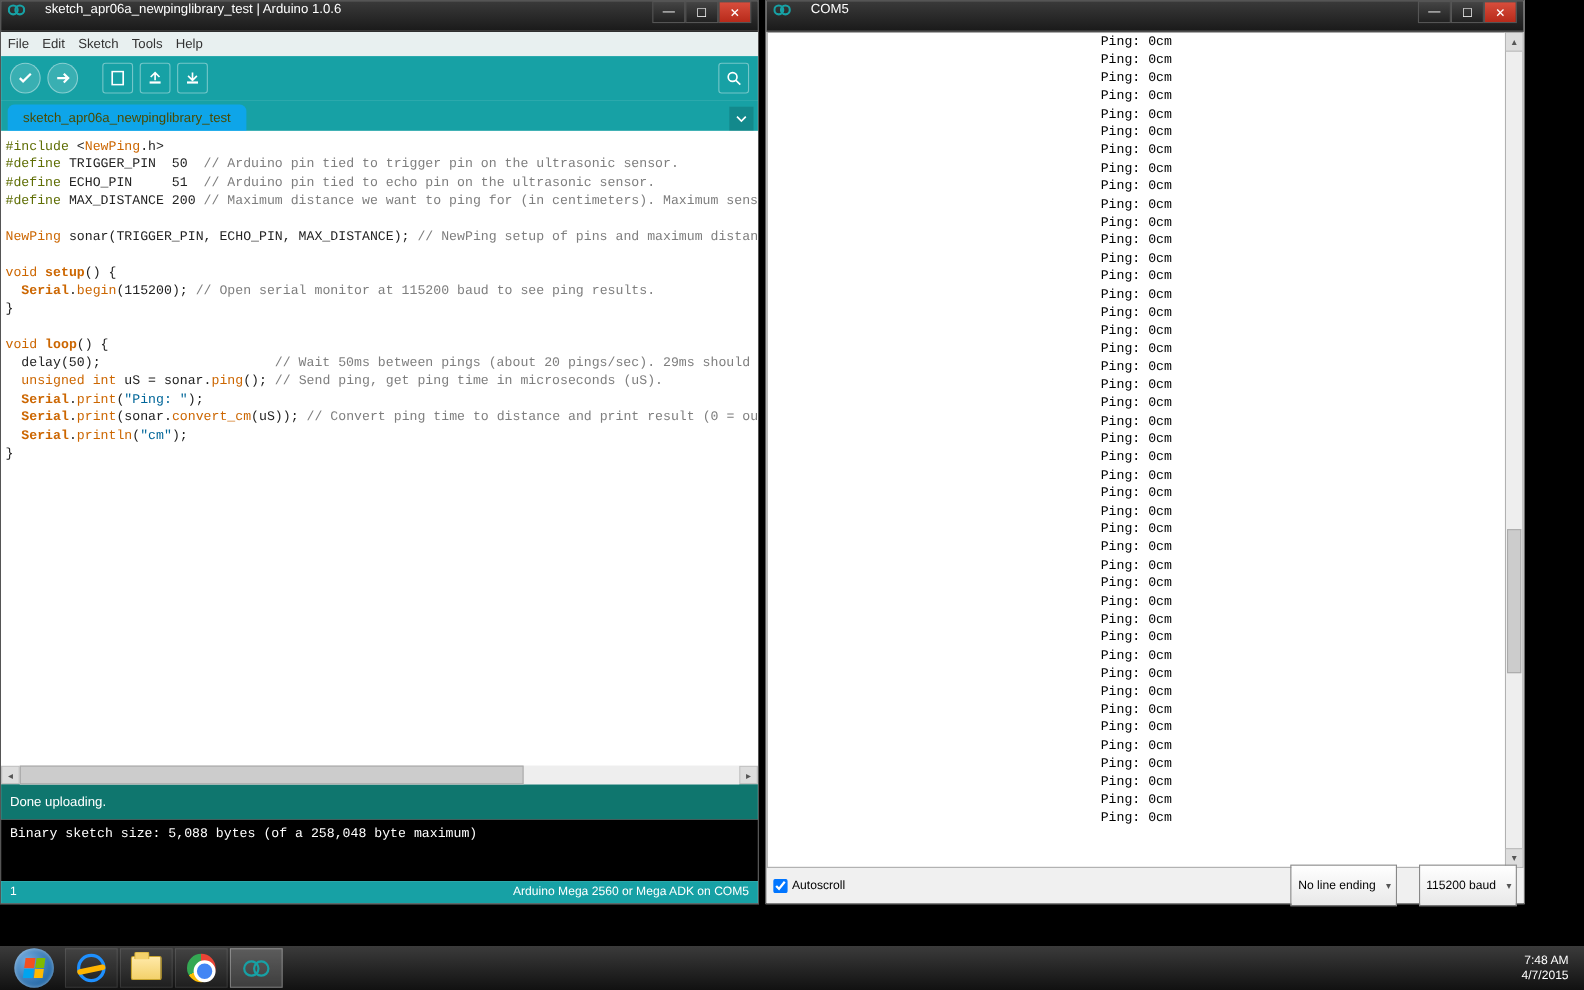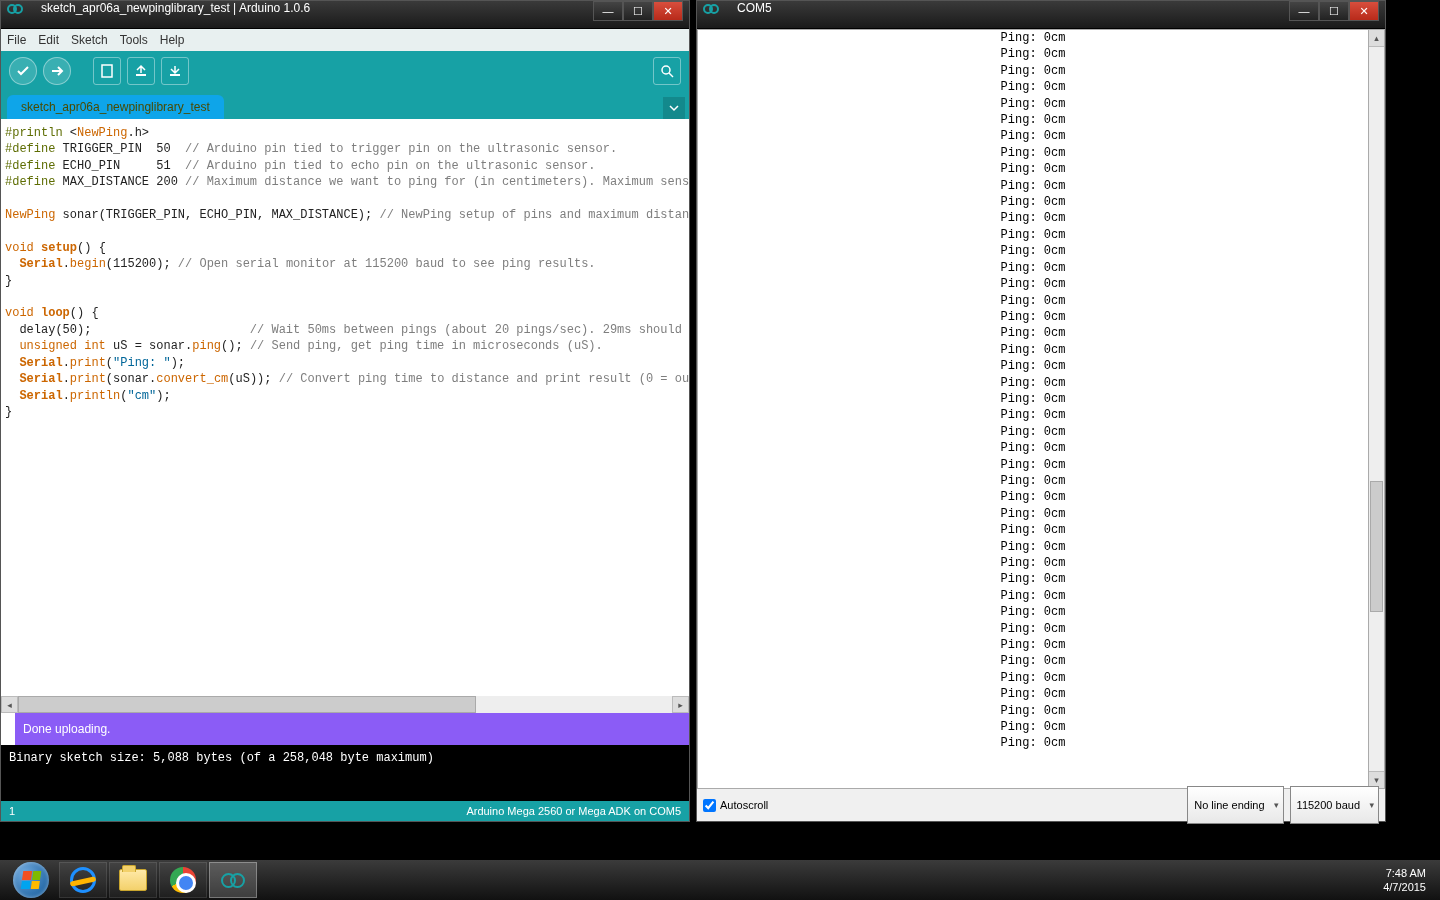--- a/index.html
+++ b/index.html
@@ -32,37 +32,37 @@
 .editor .kw-func { color: #CC6600; font-weight: bold; }
 .editor .lib { color: #CC6600; }
 .editor .serial { color: #CC6600; font-weight: bold; }
 .editor .method { color: #CC6600; }
 .editor .comment { color: #7E7E7E; }
 .editor .str { color: #006699; }
 .hscroll { height: 17px; display: flex; align-items: center; background: #f0f0f0; }
 .hs-arrow { width: 17px; height: 17px; background: #ddd; border: 1px solid #bbb; display:flex;align-items:center;justify-content:center;cursor:pointer;font-size:9px;color:#555;}
 .hs-track { flex: 1; height: 17px; background: #eee; position: relative; }
 .hs-thumb { position: absolute; left: 0; width: 70%; height: 100%; background: #ccc; border: 1px solid #aaa; }
-.statusbar { height: 22px; background: #8b5cf6; color: #fff; display: flex; align-items: center; padding: 16px 8px; font-size: 12px; margin-left: 14px; }
+.statusbar { height: 22px; background: #0f766e; color: #fff; display: flex; align-items: center; padding: 16px 8px; font-size: 12px; }
 .console { height: 56px; background: #000; color: #fff; font-family: "Courier New", monospace; font-size: 12px; padding: 6px 8px; }
 .bottombar { height: 20px; background: #17A1A5; color: #fff; display: flex; align-items: center; padding: 0 8px; font-size: 11px; justify-content: space-between; }
 
 .serial-window { top: 0; left: 696px; width: 690px; height: 822px; }
 .serial-body { flex: 1; display: flex; flex-direction: column; background: #f0f0f0; }
 .serial-top { height: 36px; background: #f0f0f0; display: flex; align-items: center; padding: 0 6px; gap: 6px; }
 .serial-input { flex: 1; height: 24px; border: 1px solid #8a8a8a; background: #fff; padding: 0 4px; font-size: 12px; }
 .serial-send { height: 24px; padding: 0 12px; background: linear-gradient(#f5f5f5,#ddd); border: 1px solid #888; border-radius: 3px; cursor: pointer; font-size: 12px; }
 .serial-out-wrap { flex: 1; display: flex; min-height: 0; }
 .serial-out { flex: 1; background: #fff; font-family: "Courier New", monospace; font-size: 12px; line-height: 16.4px; padding: 0 4px; overflow: hidden; white-space: pre; border: 1px solid #aaa; border-right: none; position:relative;text-align:center; }
 .vscroll { width: 17px; background: #eee; border: 1px solid #aaa; display: flex; flex-direction: column; }
 .vs-arrow { height: 17px; background: #ddd; border-bottom: 1px solid #bbb; display:flex;align-items:center;justify-content:center;font-size:9px;color:#555;cursor:pointer;}
 .vs-arrow.bot { border-bottom:none; border-top:1px solid #bbb;}
 .vs-track { flex:1; position:relative; }
 .vs-thumb { position:absolute; left:1px; right:1px; background:#ccc; border:1px solid #aaa; }
-.serial-bottom { height: 32px; background: #f0f0f0; display: flex; align-items: center; padding: 0 6px; gap: 6px; }
+.serial-bottom { height: 32px; background: #f0f0f0; display: flex; align-items: center; padding: 0 6px; gap: 20px; }
 .serial-bottom .spacer { flex: 1; }
 .combo { height: 38px; background: linear-gradient(#fff,#e8e8e8); border: 1px solid #888; padding: 0 18px 0 6px; font-size: 11px; display: flex; align-items: center; position: relative; cursor: pointer; }
 .combo::after { content: "▾"; position: absolute; right: 4px; font-size: 9px; color: #555; }
 .chk { display: flex; align-items: center; gap: 4px; font-size: 11px; }
 
 .taskbar { position: absolute; bottom: 0; left: 0; right: 0; height: 40px; background: linear-gradient(#3b3b3b, #111); display: flex; align-items: center; padding: 0 4px; }
 .start-btn { width: 54px; height: 40px; display: flex; align-items: center; justify-content: center; cursor: pointer; }
 .start-orb { width: 36px; height: 36px; border-radius: 50%; background: radial-gradient(circle at 30% 30%, #6fa8dc, #0b5394); box-shadow: inset 0 0 4px rgba(255,255,255,0.5); position:relative;}
 .orb-flag { position:absolute; top:9px; left:9px; width:18px; height:18px; display:grid; grid-template-columns:1fr 1fr; grid-template-rows:1fr 1fr; gap:1px; transform: skewX(-8deg);}
 .orb-flag div:nth-child(1){background:#f25022;} .orb-flag div:nth-child(2){background:#7fba00;}
@@ -143,21 +143,21 @@
   </div>
   <div class="tabstrip">
     <div class="tab">sketch_apr06a_newpinglibrary_test</div>
     <div class="tab-dd">
         <svg width="10" height="10" viewBox="0 0 10 10">
           <path d="M1 3l4 4 4-4" stroke="#fff" fill="none" stroke-width="1.5"></path>
         </svg>
       </div>
   </div>
   <div class="editor-wrap">
-    <div class="editor"><span class="kw-include">#println</span><span> &lt;</span><span class="lib">NewPing</span><span>.h&gt;</span>
+    <div class="editor"><span class="kw-include">#include</span><span> &lt;</span><span class="lib">NewPing</span><span>.h&gt;</span>
 <span class="kw-include">#define</span><span> TRIGGER_PIN  50  </span><span class="comment">// Arduino pin tied to trigger pin on the ultrasonic sensor.</span>
 <span class="kw-include">#define</span><span> ECHO_PIN     51  </span><span class="comment">// Arduino pin tied to echo pin on the ultrasonic sensor.</span>
 <span class="kw-include">#define</span><span> MAX_DISTANCE 200 </span><span class="comment">// Maximum distance we want to ping for (in centimeters). Maximum sensor</span>
 
 <span class="lib">NewPing</span><span> sonar(TRIGGER_PIN, ECHO_PIN, MAX_DISTANCE); </span><span class="comment">// NewPing setup of pins and maximum distance</span>
 
 <span class="kw-type">void</span><span> </span><span class="kw-func">setup</span><span>() {</span>
 <span>  </span><span class="serial">Serial</span><span>.</span><span class="method">begin</span><span>(115200); </span><span class="comment">// Open serial monitor at 115200 baud to see ping results.</span>
 <span>}</span>
 

